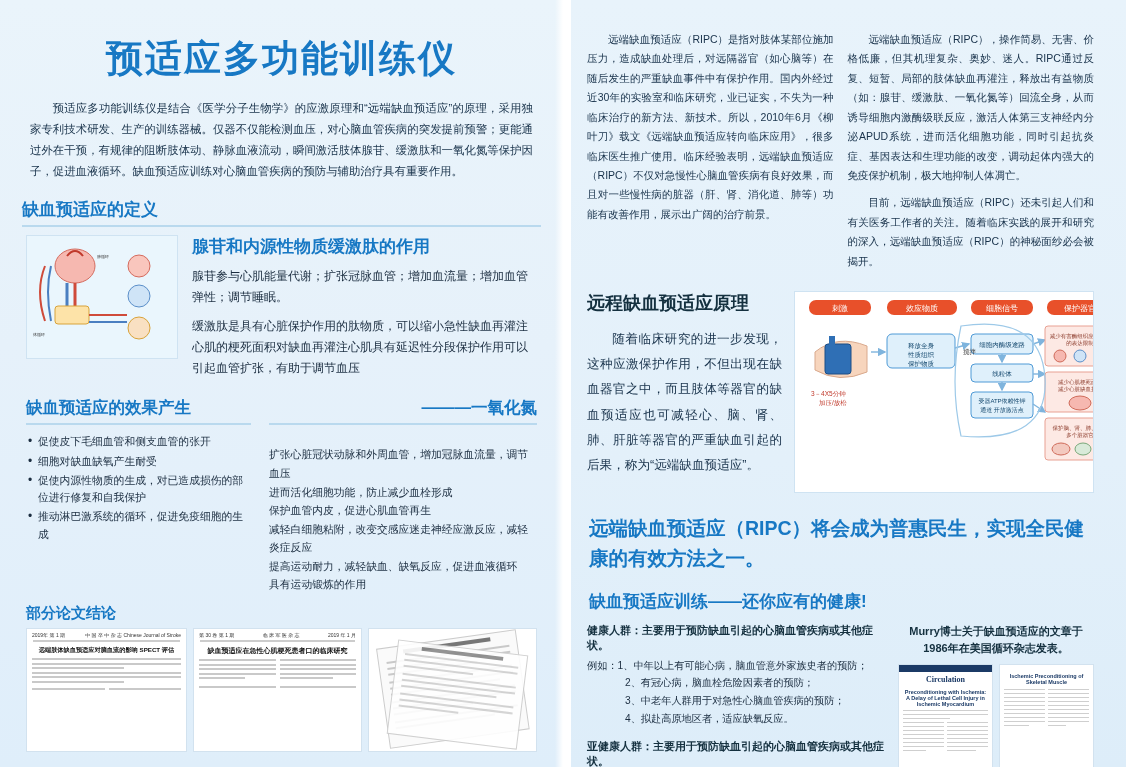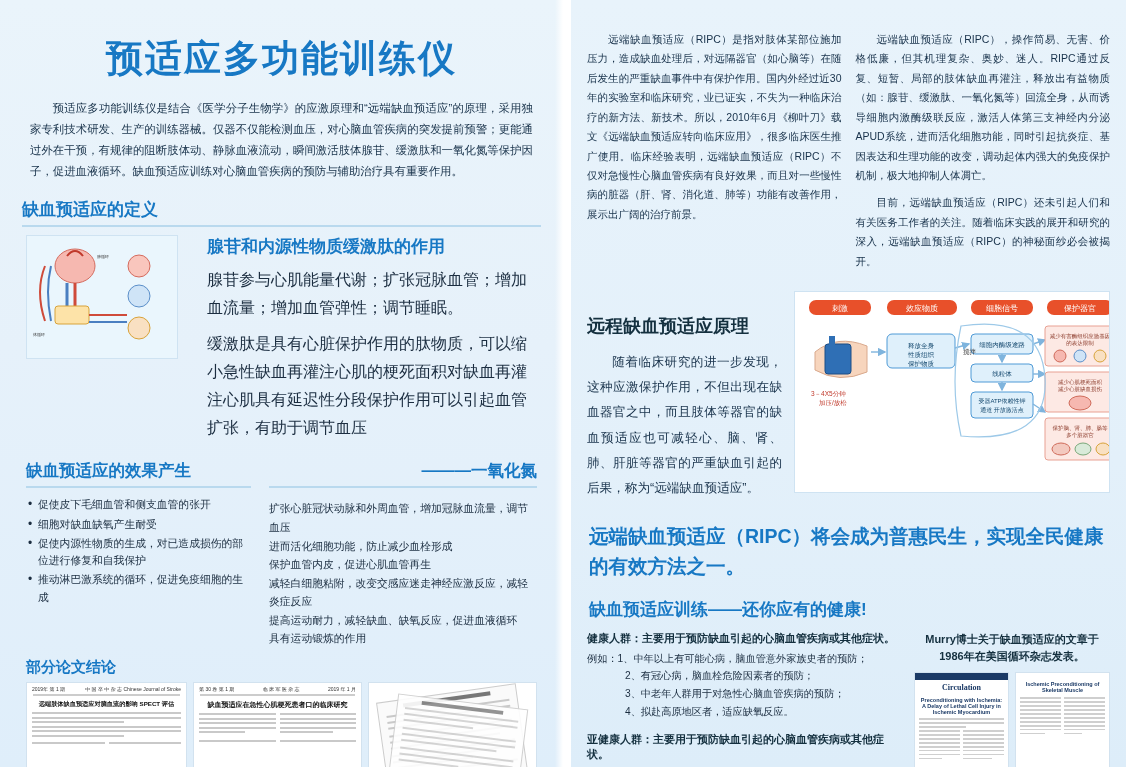--- a/index.html
+++ b/index.html
@@ -40,73 +40,73 @@
   }
   .rule{
     height:2px;background:#b9d9ee;margin:4px 0 8px 0;
   }
   .body-p{
     font-size:11.2px;line-height:1.9;color:#1b2d40;text-align:justify;text-indent:2em;
     margin:0 6px 10px 6px;
   }
 
   
-  .mid-row{display:flex;gap:29px;margin:4px 4px 10px 4px;}
+  .mid-row{display:flex;gap:14px;margin:4px 4px 10px 4px;}
   .diagram-box{
     width:150px;height:122px;background:#fff;border:1px solid #cfe3f2;
     position:relative;flex:none;overflow:hidden;
   }
   .aden{flex:1;}
   .aden h3{color:#1778c4;font-size:17px;font-weight:bold;margin:0 0 8px 0;}
-  .aden p{font-size:16px;line-height:1.75;margin:0 0 8px 0;color:#1b2d40;}
+  .aden p{font-size:12px;line-height:1.75;margin:0 0 8px 0;color:#1b2d40;}
 
   
   .cols{display:flex;gap:18px;margin:6px 4px 0 4px;}
   .col-a{width:225px;}
   .col-b{flex:1;}
   .col-h{color:#1778c4;font-size:16.5px;font-weight:bold;margin:0 0 2px 0;}
   .col-h2{color:#1778c4;font-size:16.5px;font-weight:bold;margin:0 0 2px 0;text-align:right;}
   .sub-b{font-size:12.5px;font-weight:bold;color:#13293d;margin:6px 0 4px 6px;}
   ul.dots{margin:2px 0 0 0;padding:0;list-style:none;}
   ul.dots li{
     font-size:10.8px;line-height:1.6;color:#1b2d40;
     padding-left:12px;position:relative;margin-bottom:2px;
   }
   ul.dots li:before{
     content:"•";position:absolute;left:2px;top:-1px;color:#1b2d40;font-size:12px;
   }
-  ul.plain{margin:11px 0 0 0;padding:0;list-style:none;}
+  ul.plain{margin:20px 0 0 0;padding:0;list-style:none;}
   ul.plain li{font-size:10.8px;line-height:1.72;color:#1b2d40;}
 
   .refs-h{color:#1778c4;font-size:15px;font-weight:bold;margin:10px 0 5px 4px;}
   .refs-row{display:flex;gap:6px;margin:0 4px;}
   .paper{
     background:#fff;border:1px solid #d2e2ef;height:122px;overflow:hidden;position:relative;
   }
   .p1{width:160px;} .p2{width:168px;} .p3{width:168px;}
   .paper .ptitle{font-size:6.2px;font-weight:bold;text-align:center;margin:4px 4px 2px;line-height:1.3;color:#111;}
   .paper .pline{height:2px;background:#ccc;margin:2px 6px;}
   .txtlines{padding:2px 5px;}
   .txtlines i{display:block;height:2px;background:#c9c9c9;margin-bottom:2.6px;}
   .txtlines i.s{width:62%;}
   .twocol{display:flex;gap:4px;padding:2px 5px;}
   .twocol div{flex:1;}
 
   
   .right{
     position:absolute;left:571px;top:0;width:555px;height:767px;
     background:linear-gradient(180deg,#e8f3fb 0%,#e3f0fa 60%,#ddedf9 100%);
-    box-sizing:border-box;padding:30px 16px 10px 16px;
+    box-sizing:border-box;padding:30px 32px 10px 16px;
   }
   .top-two{display:flex;gap:14px;}
   .top-two p{
     flex:1;font-size:10.5px;line-height:1.85;color:#17314a;text-align:justify;text-indent:2em;margin:0;
   }
   .ripc-row{display:flex;gap:12px;margin-top:20px;align-items:flex-start;}
-  .ripc-left{width:195px;margin-top:23px;}
+  .ripc-left{width:195px;}
   .ripc-left h3{color:#14303f;font-size:18px;font-weight:bold;margin:0 0 12px 0;}
   .ripc-left p{font-size:12.6px;line-height:2.0;color:#17314a;text-align:justify;text-indent:2em;margin:0;}
   .flow-box{
     flex:1;background:#fff;border:1px solid #cfe3f2;height:200px;position:relative;overflow:hidden;
   }
 
   .big-blue{
     color:#1778c4;font-size:19.5px;font-weight:bold;line-height:1.55;margin:20px 2px 16px 2px;
   }
   .sec2-h{

